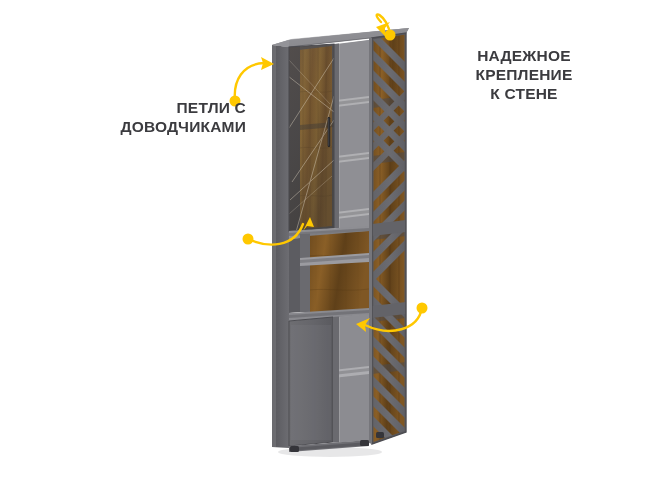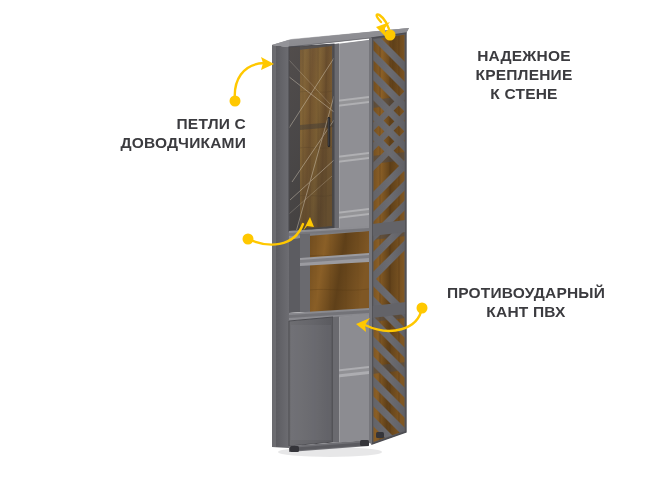--- a/index.html
+++ b/index.html
@@ -325,25 +325,23 @@
     <g>
       <circle cx="235" cy="101" r="5.5" fill="#ffc800"></circle>
       <circle cx="390" cy="35" r="5.5" fill="#ffc800"></circle>
       <circle cx="248" cy="239" r="5.5" fill="#ffc800"></circle>
       <circle cx="422" cy="308" r="5.5" fill="#ffc800"></circle>
     </g>
   </svg>
 
   <div class="layer layer-text">
 
-    <div class="callout right" style="left:46px; top:114px; width:200px;">ПЕТЛИ С
+    <div class="callout right" style="left:46px; top:98px; width:200px;">ПЕТЛИ С
 ДОВОДЧИКАМИ</div>
 
     <div class="callout center" style="left:424px; top:46px; width:200px;">НАДЕЖНОЕ
 КРЕПЛЕНИЕ
 К СТЕНЕ</div>
 
 
-    <div class="callout center" style="left:421px; top:283px; width:210px;">ПРОТИВОУДАРНЫЙ
-КАНТ ПВХ</div>
   </div>
 
 </div>
 
 </body></html>

